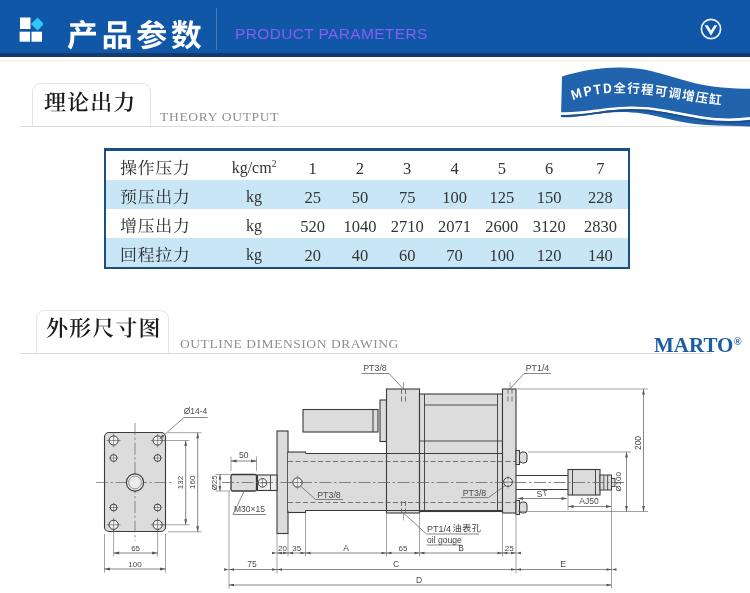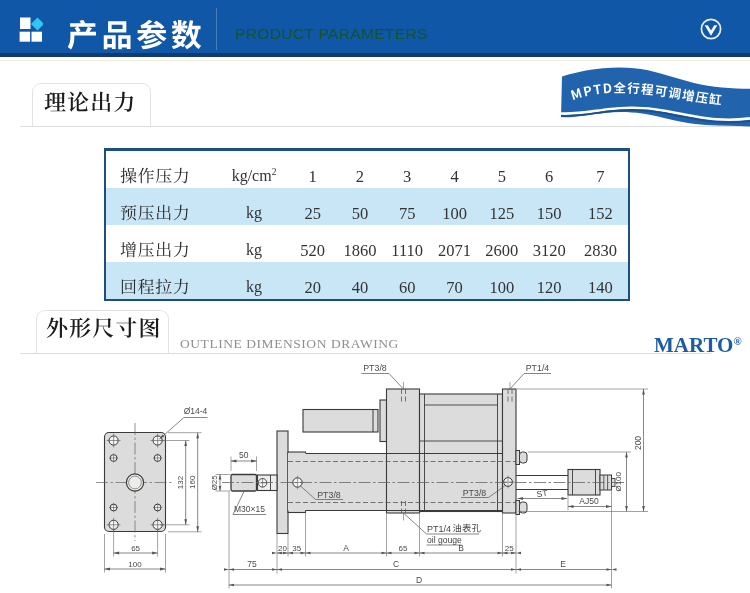--- a/index.html
+++ b/index.html
@@ -1,15 +1,15 @@
 <!DOCTYPE html>
 <html><head><meta charset="utf-8"><style>
 * {margin:0;padding:0;box-sizing:border-box}
 html,body {width:750px;height:593px;background:#fff;overflow:hidden}
-td {text-align:center;vertical-align:top;padding-top:16px}
+td {text-align:center;vertical-align:top;padding-top:8px}
 td.u {font-size:16px}
 sup {font-size:9.5px;line-height:0}
 </style></head>
 <body>
 <div style="position:relative;width:750px;height:593px;font-family:'Liberation Sans',sans-serif">
 
 <div style="position:absolute;left:0;top:0;width:750px;height:53px;background:#1157a7"></div>
 <div style="position:absolute;left:0;top:53px;width:750px;height:4px;background:#123a6e"></div>
 <div style="position:absolute;left:0;top:60px;width:750px;height:1px;background:#f3ecd9"></div>
 <svg style="position:absolute;left:19px;top:16px" width="24" height="27" viewBox="0 0 24 27">
@@ -20,34 +20,35 @@
         <rect x="13.9" y="3.4" width="9.2" height="9.2" fill="#2ec6f5"></rect>
       </g>
     </svg>
 <svg style="position:absolute;left:66px;top:16px" width="145" height="40" viewBox="0 0 145 40">
       <path d="M13.493 4.855999999999998C13.989 5.568999999999999 14.485 6.436999999999998 14.888 7.273999999999997H4.162V10.808H11.292L8.626000000000001 11.954999999999998C9.432 13.102 10.331 14.589999999999998 10.827 15.767999999999999H4.441V20.076999999999998C4.441 23.238999999999997 4.193 27.703 1.744 30.895999999999997C2.581 31.360999999999997 4.255 32.818 4.875 33.562C7.758 29.872999999999998 8.347 24.044999999999998 8.347 20.139V19.394999999999996H30.016V15.767999999999999H23.444L26.017 12.140999999999998L21.832 10.838999999999999C21.336 12.326999999999998 20.406 14.341999999999999 19.569 15.767999999999999H12.377L14.516 14.806999999999999C14.051 13.66 13.028 12.047999999999998 12.067 10.808H29.365V7.273999999999997H19.29C18.887 6.282 18.112 4.917999999999999 17.337 3.9259999999999984Z" fill="#fff"></path>
       <path d="M45.644000000000005 8.855H56.556V13.009H45.644000000000005ZM42.048 5.289999999999999V16.543H60.338V5.289999999999999ZM37.77 19.147V33.19H41.304V31.608999999999998H45.923V33.004H49.643V19.147ZM41.304 28.043999999999997V22.712H45.923V28.043999999999997ZM52.247 19.147V33.19H55.812V31.608999999999998H60.803V33.035H64.523V19.147ZM55.812 28.043999999999997V22.712H60.803V28.043999999999997Z" fill="#fff"></path>
       <path d="M89.172 21.689C86.599 23.424999999999997 81.48400000000001 24.726999999999997 77.206 25.316C77.98100000000001 26.090999999999998 78.818 27.269 79.25200000000001 28.168C83.964 27.238 89.048 25.656999999999996 92.272 23.238999999999997ZM92.83 24.82C89.42 27.982 82.414 29.407999999999998 75.06700000000001 29.965999999999998C75.74900000000001 30.834 76.49300000000001 32.229 76.834 33.251999999999995C84.925 32.291 92.024 30.523999999999997 96.302 26.401ZM75.501 12.605999999999998C76.33800000000001 12.326999999999998 77.361 12.203 81.422 12.017C81.112 12.698999999999998 80.802 13.349999999999998 80.43 13.969999999999999H71.657V17.256H78.074C76.152 19.394999999999996 73.73400000000001 21.099999999999998 70.913 22.278C71.75 22.96 73.145 24.448 73.703 25.192C75.532 24.262 77.206 23.146 78.756 21.781999999999996C79.283 22.339999999999996 79.748 22.96 80.089 23.424999999999997C83.18900000000001 22.743 87.095 21.441 89.761 19.86L86.723 18.186C85.235 19.022999999999996 82.662 19.798 80.244 20.355999999999998C81.174 19.394999999999996 82.011 18.372 82.755 17.256H88.831C91.094 20.604 94.473 23.518 98.007 25.192C98.565 24.262 99.681 22.898 100.518 22.185C97.759 21.131 95.093 19.333 93.10900000000001 17.256H99.898V13.969999999999999H84.677C85.018 13.288 85.328 12.575 85.607 11.831L93.605 11.520999999999997C94.287 12.140999999999998 94.876 12.73 95.31 13.256999999999998L98.47200000000001 11.148999999999997C96.705 9.195999999999998 93.171 6.561 90.474 4.824999999999999L87.529 6.684999999999999C88.397 7.273999999999997 89.327 7.9559999999999995 90.257 8.669L81.577 8.886C83.251 7.8629999999999995 84.894 6.7159999999999975 86.382 5.506999999999998L83.034 3.6779999999999973C80.864 5.817 77.795 7.707999999999998 76.803 8.235C75.873 8.762 75.16 9.102999999999998 74.416 9.227C74.788 10.187999999999999 75.315 11.892999999999997 75.501 12.605999999999998Z" fill="#fff"></path>
       <path d="M117.94400000000002 4.421999999999997C117.44800000000001 5.599999999999998 116.58000000000001 7.305 115.89800000000001 8.389999999999997L118.25400000000002 9.443999999999999C119.06000000000002 8.482999999999997 120.052 7.056999999999999 121.07500000000002 5.661999999999999ZM116.394 23.022C115.83600000000001 24.107 115.09200000000001 25.067999999999998 114.25500000000001 25.904999999999998L111.71300000000001 24.665L112.64300000000001 23.022ZM107.28000000000002 25.842999999999996C108.70600000000002 26.401 110.22500000000001 27.145 111.71300000000001 27.919999999999998C109.94600000000001 29.005 107.86900000000001 29.811 105.60600000000001 30.307C106.22600000000001 30.958 106.93900000000001 32.26 107.28000000000002 33.097C110.07000000000001 32.321999999999996 112.58100000000002 31.206 114.68900000000001 29.625C115.58800000000001 30.183 116.394 30.741 117.04500000000002 31.237L119.24600000000001 28.819C118.626 28.384999999999998 117.85100000000001 27.919999999999998 117.04500000000002 27.424C118.626 25.625999999999998 119.83500000000001 23.394 120.61000000000001 20.634999999999998L118.59500000000001 19.891L118.037 20.015H114.13100000000001L114.62700000000001 18.805999999999997L111.34100000000001 18.217C111.12400000000001 18.805999999999997 110.876 19.394999999999996 110.59700000000001 20.015H106.66000000000001V23.022H109.04700000000001C108.45800000000001 24.076 107.83800000000001 25.037 107.28000000000002 25.842999999999996ZM106.87700000000001 5.692999999999998C107.62100000000001 6.9019999999999975 108.36500000000001 8.514 108.58200000000001 9.567999999999998H106.13300000000001V12.482H110.72100000000002C109.29500000000002 14.000999999999998 107.311 15.364999999999998 105.48200000000001 16.108999999999998C106.16400000000002 16.790999999999997 106.97000000000001 18.0 107.40400000000001 18.836999999999996C108.95400000000001 17.969 110.59700000000001 16.698 112.02300000000001 15.271999999999998V18.031H115.46400000000001V14.682999999999998C116.64200000000001 15.613 117.85100000000001 16.636 118.53300000000002 17.287L120.48600000000002 14.713999999999999C119.92800000000001 14.311 118.22300000000001 13.288 116.79700000000001 12.482H121.35400000000001V9.567999999999998H115.46400000000001V4.049999999999997H112.02300000000001V9.567999999999998H108.83000000000001L111.403 8.451999999999998C111.15500000000002 7.3359999999999985 110.34900000000002 5.754999999999999 109.543 4.576999999999998ZM123.77200000000002 4.142999999999997C123.09 9.722999999999999 121.69500000000001 15.024 119.215 18.247999999999998C119.95900000000002 18.775 121.35400000000001 19.983999999999998 121.88100000000001 20.604C122.47000000000001 19.767 123.02800000000002 18.836999999999996 123.52400000000002 17.814C124.11300000000001 20.169999999999998 124.82600000000001 22.371 125.72500000000001 24.323999999999998C124.11300000000001 26.927999999999997 121.85000000000001 28.881 118.71900000000001 30.307C119.33900000000001 31.02 120.33100000000002 32.57 120.641 33.314C123.555 31.825999999999997 125.81800000000001 29.965999999999998 127.55400000000002 27.641C128.949 29.779999999999998 130.685 31.578 132.824 32.911C133.351 31.980999999999998 134.436 30.648 135.24200000000002 29.997C132.88600000000002 28.695 131.026 26.741999999999997 129.56900000000002 24.323999999999998C131.05700000000002 21.255 131.98700000000002 17.597 132.57600000000002 13.225999999999999H134.529V9.785H126.221C126.59300000000002 8.110999999999997 126.93400000000001 6.405999999999999 127.18200000000002 4.638999999999999ZM129.104 13.225999999999999C128.794 15.860999999999999 128.329 18.217 127.61600000000001 20.262999999999998C126.77900000000001 18.092999999999996 126.159 15.736999999999998 125.72500000000001 13.225999999999999Z" fill="#fff"></path>
     </svg>
 <div style="position:absolute;left:216px;top:8px;width:1px;height:42px;background:#4a7cba"></div>
-<div style="position:absolute;left:235px;top:24.5px;font:15.5px 'Liberation Sans',sans-serif;color:#14532d;letter-spacing:0.35px">PRODUCT PARAMETERS</div>
+<div style="position:absolute;left:235px;top:24.5px;font:15.5px 'Liberation Sans',sans-serif;color:#8b5cf6;letter-spacing:0.35px">PRODUCT PARAMETERS</div>
 <svg style="position:absolute;left:700px;top:18px" width="23" height="23" viewBox="0 0 23 23">
       <circle cx="11" cy="11" r="9.6" fill="none" stroke="#e8f1fb" stroke-width="1.7"></circle>
       <path d="M4.6 7.2 L11 17.8 L17.4 7.2 L14.2 7.2 L11 12.4 L7.8 7.2 Z" fill="#f2f7fc"></path>
     </svg>
 
 <div style="position:absolute;left:32px;top:83px;width:119px;height:44px;border:1px solid #e3e3e3;border-bottom:none;border-radius:9px 9px 0 0;background:#fff"></div>
 <div style="position:absolute;left:20px;top:126px;width:730px;height:1px;background:#dcdcdc"></div>
 <svg style="position:absolute;left:44px;top:88px" width="105" height="28" viewBox="0 0 105 28">
       <path d="M0.484 19.582 1.452 22.002C1.694 21.913999999999998 1.892 21.694 1.958 21.43C4.949999999999999 19.758 7.127999999999999 18.35 8.645999999999999 17.404L8.536 17.14L5.39 18.152V12.586H7.898C8.206 12.586 8.404 12.475999999999999 8.469999999999999 12.234C7.832 11.508 6.71 10.43 6.71 10.43L5.6979999999999995 11.948H5.39V6.558H8.25C8.404 6.558 8.558 6.536 8.645999999999999 6.448V16.106H8.953999999999999C9.834 16.106 10.67 15.622 10.67 15.402V14.676H13.266V18.108H8.536L8.712 18.724H13.266V22.64H6.468L6.643999999999999 23.256H21.119999999999997C21.406 23.256 21.648 23.146 21.692 22.926C20.878 22.09 19.448 20.902 19.448 20.902L18.194 22.64H15.334V18.724H20.174C20.482 18.724 20.724 18.636 20.767999999999997 18.394C19.976 17.602 18.634 16.502 18.634 16.502L17.468 18.108H15.334V14.676H18.084V15.643999999999998H18.413999999999998C19.14 15.643999999999998 20.13 15.138 20.151999999999997 14.962V6.2940000000000005C20.592 6.184000000000001 20.921999999999997 6.007999999999999 21.054 5.832000000000001L18.898 4.16L17.863999999999997 5.282H10.802L8.645999999999999 4.379999999999999V6.030000000000001C7.853999999999999 5.282 6.6659999999999995 4.336000000000002 6.6659999999999995 4.336000000000002L5.5 5.920000000000002H0.748L0.9239999999999999 6.558H3.344V11.948H0.7919999999999999L0.968 12.586H3.344V18.768C2.09 19.142 1.0779999999999998 19.45 0.484 19.582ZM13.266 10.298V14.06H10.67V10.298ZM15.334 10.298H18.084V14.06H15.334ZM13.266 9.66H10.67V5.920000000000002H13.266ZM15.334 9.66V5.920000000000002H18.084V9.66Z" fill="#1b1b1b"></path>
       <path d="M25.916 3.7639999999999993 25.696 3.896000000000001C26.576 4.885999999999999 27.632 6.470000000000001 27.984 7.746C29.986 9.066 31.504 5.128 25.916 3.7639999999999993ZM28.82 10.738C29.282 10.65 29.568 10.496 29.656000000000002 10.342L27.830000000000002 8.802L26.862000000000002 9.792H23.804000000000002L24.002000000000002 10.43H26.818V20.242C26.818 20.704 26.686 20.858 25.85 21.32L27.302 23.674C27.522000000000002 23.541999999999998 27.786 23.256 27.94 22.86C29.722 21.012 31.240000000000002 19.208 32.010000000000005 18.306L31.834000000000003 18.086L28.82 19.956ZM35.486000000000004 11.376 33.264 11.156C35.002 9.418 36.388 7.460000000000001 37.378 5.634C38.478 8.714 40.414 11.75 42.79 13.597999999999999C42.944 12.74 43.56 12.124 44.462 11.75L44.506 11.464C41.932 10.21 38.962 7.856 37.686 5.084C38.28 5.062000000000001 38.522 4.908000000000001 38.61 4.644000000000002L35.728 3.588000000000001C34.804 6.6899999999999995 32.296 11.2 29.414 13.796L29.634 14.038C30.756 13.356 31.79 12.542 32.736000000000004 11.661999999999999V21.276C32.736000000000004 22.926 33.352000000000004 23.322 35.618 23.322H38.5C42.812 23.322 43.757999999999996 22.97 43.757999999999996 22.024C43.757999999999996 21.628 43.582 21.386 42.922 21.144L42.856 18.086H42.592C42.218 19.494 41.888000000000005 20.637999999999998 41.668 21.034C41.513999999999996 21.276 41.382000000000005 21.342 41.052 21.364C40.656 21.386 39.754000000000005 21.407999999999998 38.653999999999996 21.407999999999998H35.926C34.936 21.407999999999998 34.760000000000005 21.253999999999998 34.760000000000005 20.791999999999998V17.162C36.608000000000004 16.59 38.83 15.6 40.744 14.302C41.25 14.5 41.492000000000004 14.456 41.69 14.236L39.446 12.212C38.038 13.884 36.234 15.512 34.760000000000005 16.612V11.948C35.244 11.86 35.464 11.661999999999999 35.486000000000004 11.376Z" fill="#1b1b1b"></path>
       <path d="M66.55 14.984 63.756 14.719999999999999V21.407999999999998H58.146V12.784H62.678V13.972H63.05200000000001C63.822 13.972 64.724 13.62 64.724 13.443999999999999V6.58C65.25200000000001 6.513999999999999 65.45 6.316000000000001 65.47200000000001 6.030000000000001L62.678 5.744V12.145999999999999H58.146V4.666C58.718 4.577999999999999 58.894000000000005 4.379999999999999 58.938 4.050000000000001L56.034000000000006 3.7639999999999993V12.145999999999999H51.678000000000004V6.536C52.294000000000004 6.448 52.492000000000004 6.272 52.536 6.030000000000001L49.676 5.744V11.97C49.412000000000006 12.124 49.148 12.344 48.994 12.52L51.150000000000006 13.862L51.832 12.784H56.034000000000006V21.407999999999998H50.622V15.424C51.238 15.335999999999999 51.436 15.16 51.480000000000004 14.918L48.598 14.632V21.232C48.334 21.386 48.092000000000006 21.628 47.916000000000004 21.804L50.094 23.168L50.776 22.046H63.756V23.849999999999998H64.13C64.9 23.849999999999998 65.802 23.476 65.802 23.278V15.556000000000001C66.33 15.468 66.528 15.27 66.55 14.984Z" fill="#1b1b1b"></path>
       <path d="M78.23200000000001 3.676000000000002C78.23200000000001 5.612000000000002 78.254 7.504 78.16600000000001 9.286H71.21400000000001L71.412 9.924H78.12200000000001C77.79200000000002 15.292 76.34 19.912 70.20200000000001 23.695999999999998L70.44400000000002 24.048C78.27600000000001 20.594 79.94800000000001 15.666 80.388 9.924H86.24000000000001C86.042 15.886 85.62400000000001 20.33 84.81000000000002 21.056C84.56800000000001 21.276 84.34800000000001 21.342 83.90800000000002 21.342C83.31400000000001 21.342 81.35600000000001 21.188 80.08000000000001 21.078L80.058 21.407999999999998C81.22400000000002 21.605999999999998 82.346 21.958 82.78600000000002 22.31C83.20400000000001 22.662 83.33600000000001 23.212 83.31400000000001 23.894C84.78800000000001 23.894 85.73400000000001 23.564 86.48200000000001 22.816C87.69200000000001 21.584 88.17600000000002 17.118 88.39600000000002 10.276C88.90200000000002 10.21 89.18800000000002 10.078 89.364 9.88L87.23000000000002 8.032L86.02000000000001 9.286H80.43200000000002C80.52000000000001 7.768000000000001 80.54200000000002 6.184000000000001 80.56400000000001 4.577999999999999C81.09200000000001 4.5120000000000005 81.29 4.292000000000002 81.35600000000001 3.9619999999999997Z" fill="#1b1b1b"></path>
     </svg>
+<div style="position:absolute;left:160px;top:109px;font:13.5px 'Liberation Serif',serif;color:#8f8f8f;letter-spacing:0.7px">THEORY OUTPUT</div>
 
 <div style="position:absolute;left:36px;top:310px;width:133px;height:44px;border:1px solid #e3e3e3;border-bottom:none;border-radius:9px 9px 0 0;background:#fff"></div>
 <div style="position:absolute;left:20px;top:353px;width:691px;height:1px;background:#dcdcdc"></div>
 <svg style="position:absolute;left:46px;top:314px" width="125" height="28" viewBox="0 0 125 28">
       <path d="M8.184 4.158000000000001 5.1259999999999994 3.4540000000000006C4.51 8.14 2.816 12.474 0.7699999999999999 15.334L1.056 15.532C2.332 14.498000000000001 3.4539999999999997 13.244 4.422 11.726C5.302 12.672 6.116 13.948 6.314 15.07C6.952 15.554 7.568 15.488 7.941999999999999 15.114C6.534 18.59 4.29 21.538 0.748 23.562L0.968 23.848C8.645999999999999 20.79 10.867999999999999 14.872 11.902 8.404C12.408 8.338000000000001 12.628 8.272 12.803999999999998 8.052000000000001L10.713999999999999 6.138000000000002L9.526 7.370000000000001H6.512C6.842 6.5120000000000005 7.106 5.588000000000001 7.348 4.6419999999999995C7.853999999999999 4.6419999999999995 8.096 4.444000000000003 8.184 4.158000000000001ZM4.7299999999999995 11.22C5.324 10.252 5.83 9.174000000000001 6.292 8.008000000000001H9.702C9.415999999999999 10.186 8.975999999999999 12.276 8.272 14.234000000000002C8.272 13.266 7.369999999999999 11.946 4.7299999999999995 11.22ZM16.764 3.9160000000000004 13.838 3.6080000000000005V23.914H14.255999999999998C15.069999999999999 23.914 15.972 23.474 15.972 23.232V11.066C17.358 12.364 18.898 14.168 19.47 15.708C21.823999999999998 17.204 23.188 12.518 15.972 10.450000000000001V4.532C16.544 4.444000000000003 16.72 4.224 16.764 3.9160000000000004Z" fill="#1b1b1b"></path>
       <path d="M41.536 3.740000000000002C39.996 6.336 37.994 8.58 35.684 10.208L35.903999999999996 10.538C38.653999999999996 9.372 41.294 7.590000000000002 43.296 5.522000000000002C43.78 5.609999999999999 43.978 5.5440000000000005 44.153999999999996 5.324000000000002ZM41.558 9.394C39.798 12.342 37.532 14.652000000000001 34.848 16.324L35.002 16.632C38.236000000000004 15.466000000000001 41.118 13.64 43.362 11.132000000000001C43.89 11.242 44.088 11.154 44.242000000000004 10.934000000000001ZM41.844 15.004000000000001C39.885999999999996 19.008 37.224000000000004 21.604 33.77 23.451999999999998L33.902 23.804C38.038 22.44 41.294 20.262 43.802 16.676000000000002C44.33 16.742 44.55 16.654 44.682 16.412ZM31.482 5.962V12.034H28.644000000000002V5.962ZM23.804000000000002 12.034 23.98 12.65H26.642000000000003C26.62 16.5 26.246000000000002 20.482 23.76 23.694L24.024 23.914C28.116 20.922 28.6 16.522 28.644000000000002 12.65H31.482V23.65H31.834000000000003C32.868 23.65 33.506 23.188 33.506 23.034V12.65H36.586C36.872 12.65 37.114000000000004 12.562000000000001 37.18 12.32C36.388 11.55 35.09 10.428 35.09 10.428L33.924 12.034H33.506V5.962H36.058C36.366 5.962 36.586 5.852 36.652 5.609999999999999C35.816 4.862000000000002 34.452 3.7840000000000025 34.452 3.7840000000000025L33.286 5.324000000000002H24.288L24.464000000000002 5.962H26.642000000000003V12.034Z" fill="#1b1b1b"></path>
       <path d="M50.6 4.972000000000001V10.472000000000001C50.6 14.982 50.138000000000005 19.734 46.86 23.584L47.124 23.804C51.524 20.724 52.492000000000004 16.236 52.668000000000006 12.342H56.804C57.464 16.324 59.290000000000006 20.944 65.142 23.716C65.34 22.506 66.022 21.978 67.144 21.802L67.166 21.538C60.72 19.36 58.058 15.884 57.2 12.342H62.128V13.706000000000001H62.480000000000004C63.162000000000006 13.706000000000001 64.218 13.288 64.24000000000001 13.134V6.204000000000001C64.68 6.116000000000001 65.01 5.917999999999999 65.142 5.742000000000001L62.942 4.07L61.908 5.192H53.042L50.6 4.268000000000001ZM62.128 5.830000000000002V11.704H52.690000000000005L52.712 10.472000000000001V5.830000000000002Z" fill="#1b1b1b"></path>
       <path d="M73.656 11.198 73.436 11.352C74.69000000000001 12.804 76.03200000000001 14.982 76.34 16.874000000000002C78.67200000000001 18.7 80.56400000000001 13.64 73.656 11.198ZM82.72000000000001 3.41V8.734H70.20200000000001L70.37800000000001 9.372H82.72000000000001V20.878C82.72000000000001 21.252 82.56600000000002 21.406 82.10400000000001 21.406C81.44400000000002 21.406 78.034 21.186 78.034 21.186V21.516C79.50800000000001 21.714 80.21200000000002 21.956 80.71800000000002 22.33C81.18 22.682 81.35600000000001 23.166 81.46600000000001 23.87C84.50200000000001 23.584 84.89800000000001 22.616 84.89800000000001 21.054V9.372H89.87C90.20000000000002 9.372 90.42000000000002 9.262 90.48600000000002 9.020000000000001C89.51800000000001 8.118 87.93400000000001 6.8420000000000005 87.93400000000001 6.8420000000000005L86.52600000000001 8.734H84.89800000000001V4.312000000000001C85.42600000000002 4.246000000000002 85.64600000000002 4.026 85.71200000000002 3.6960000000000015Z" fill="#1b1b1b"></path>
       <path d="M101.464 14.784 101.376 15.114C103.004 15.708 104.28 16.654 104.786 17.27C106.48 17.864 107.206 14.432 101.464 14.784ZM99.462 17.82 99.396 18.15C102.498 18.92 105.138 20.262 106.28200000000001 21.142C108.372 21.648 108.81200000000001 17.468 99.462 17.82ZM110.0 5.5440000000000005V21.582H96.73400000000001V5.5440000000000005ZM96.73400000000001 23.034V22.22H110.0V23.738H110.33000000000001C111.10000000000001 23.738 112.09 23.188 112.11200000000001 23.012V5.896000000000001C112.552 5.808 112.882 5.654 113.036 5.4559999999999995L110.858 3.718L109.78 4.906000000000002H96.91000000000001L94.66600000000001 3.9160000000000004V23.848H95.018C95.94200000000001 23.848 96.73400000000001 23.32 96.73400000000001 23.034ZM103.02600000000001 6.644 100.518 5.588000000000001C100.034 7.612 98.89 10.362 97.46000000000001 12.21L97.658 12.474C98.67 11.726 99.638 10.758000000000001 100.452 9.746C101.00200000000001 10.780000000000001 101.684 11.66 102.498 12.408000000000001C100.98 13.684000000000001 99.11 14.784 97.08600000000001 15.576L97.262 15.884C99.638 15.29 101.75 14.388000000000002 103.51 13.244C104.87400000000001 14.256 106.48 15.004000000000001 108.284 15.554C108.504 14.652000000000001 109.01 14.036000000000001 109.78 13.860000000000001V13.618C108.08600000000001 13.354000000000001 106.39200000000001 12.914 104.87400000000001 12.254000000000001C106.084 11.286000000000001 107.096 10.186 107.866 8.976C108.416 8.954 108.63600000000001 8.888 108.79 8.690000000000001L106.92 7.018000000000001L105.732 8.096H101.64C101.90400000000001 7.678000000000001 102.12400000000001 7.260000000000002 102.30000000000001 6.864000000000001C102.718 6.9300000000000015 102.938 6.864000000000001 103.02600000000001 6.644ZM100.804 9.328000000000001 101.22200000000001 8.734H105.644C105.09400000000001 9.724 104.346 10.67 103.444 11.55C102.388 10.934000000000001 101.464 10.208 100.804 9.328000000000001Z" fill="#1b1b1b"></path>
     </svg>
@@ -127,33 +128,33 @@
               <path d="M50.82300000000001 9.39 49.123000000000005 9.203V14.337H44.193000000000005V7.757999999999999H48.290000000000006V8.625H48.494C48.902 8.625 49.378 8.404 49.378 8.285V2.946999999999999C49.786 2.895999999999999 49.956 2.7429999999999986 49.99 2.5219999999999985L48.290000000000006 2.334999999999999V7.247999999999999H44.193000000000005V1.501999999999999C44.618 1.4339999999999993 44.754000000000005 1.2809999999999988 44.80500000000001 1.0429999999999993L43.071000000000005 0.8389999999999986V7.247999999999999H39.093V2.895999999999999C39.620000000000005 2.8279999999999994 39.773 2.6919999999999984 39.807 2.4879999999999995L38.022000000000006 2.3179999999999996V7.18C37.835 7.281999999999999 37.648 7.417999999999999 37.529 7.536999999999999L38.787000000000006 8.404L39.212 7.757999999999999H43.071000000000005V14.337H38.277V9.696C38.787000000000006 9.628 38.940000000000005 9.492 38.974000000000004 9.288L37.189 9.117999999999999V14.252C37.002 14.354 36.815000000000005 14.507 36.696000000000005 14.626L37.971000000000004 15.51L38.396 14.83H49.123000000000005V16.156H49.327000000000005C49.752 16.156 50.211000000000006 15.935 50.211000000000006 15.799V9.832C50.636 9.780999999999999 50.789 9.628 50.82300000000001 9.39Z" fill="#2b2b2b"></path>
               <path d="M60.07600000000001 0.7879999999999985C60.07600000000001 2.283999999999999 60.07600000000001 3.7119999999999997 60.008 5.088999999999999H54.449000000000005L54.58500000000001 5.581999999999999H59.974000000000004C59.685 9.713 58.51200000000001 13.266 53.599000000000004 16.02L53.803000000000004 16.326C59.60000000000001 13.64 60.858000000000004 9.883 61.19800000000001 5.581999999999999H66.247C66.09400000000001 10.189 65.771 13.895 65.125 14.49C64.921 14.66 64.78500000000001 14.711 64.428 14.711C63.986000000000004 14.711 62.473000000000006 14.575 61.55500000000001 14.49L61.538000000000004 14.796C62.337 14.915 63.23800000000001 15.136 63.544000000000004 15.323C63.833000000000006 15.527 63.918000000000006 15.85 63.918000000000006 16.207C64.802 16.207 65.516 15.969 66.009 15.425C66.85900000000001 14.49 67.233 10.733 67.38600000000001 5.751999999999999C67.777 5.683999999999999 67.98100000000001 5.599 68.117 5.462999999999999L66.774 4.324L66.077 5.088999999999999H61.232000000000006C61.300000000000004 3.9159999999999986 61.31700000000001 2.6919999999999984 61.334 1.4509999999999987C61.742000000000004 1.3999999999999986 61.87800000000001 1.2129999999999992 61.929 0.9749999999999996Z" fill="#2b2b2b"></path>
             </svg></td>
           <td class="u">kg</td>
           <td class="n">25</td>
           <td class="n">50</td>
           <td class="n">75</td>
           <td class="n">100</td>
           <td class="n">125</td>
           <td class="n">150</td>
-          <td class="n">152</td>
+          <td class="n">228</td>
         </tr>
         <tr style="background:#fff;height:29px">
           <td style="padding-left:13.5px;text-align:left"><svg style="vertical-align:-5.5px" width="85" height="21" viewBox="0 0 85 21">
               <path d="M14.212000000000002 5.292999999999999 12.818000000000001 4.731999999999999C12.529000000000002 5.632999999999999 12.206000000000001 6.67 11.985000000000001 7.316L12.291 7.468999999999999C12.682 6.942 13.175 6.193999999999999 13.583 5.581999999999999C13.923000000000002 5.599 14.127 5.462999999999999 14.212000000000002 5.292999999999999ZM7.973000000000001 4.731999999999999 7.769 4.834C8.228 5.411999999999999 8.772 6.398 8.857000000000001 7.145999999999999C9.724 7.859999999999999 10.625 6.040999999999999 7.973000000000001 4.731999999999999ZM7.718000000000001 0.8389999999999986 7.531000000000001 0.9579999999999984C8.109 1.5189999999999984 8.755 2.504999999999999 8.908000000000001 3.286999999999999C9.996 4.068999999999999 10.931000000000001 1.8079999999999998 7.718000000000001 0.8389999999999986ZM7.3950000000000005 9.203V8.642H14.246V9.271H14.416C14.773000000000001 9.271 15.3 9.016 15.317000000000002 8.914V4.170999999999999C15.64 4.119999999999999 15.895000000000001 4.0009999999999994 16.014000000000003 3.8819999999999997L14.688 2.8789999999999996L14.093000000000002 3.507999999999999H12.41C13.039000000000001 2.895999999999999 13.753 2.164999999999999 14.195 1.6039999999999992C14.552000000000001 1.6549999999999994 14.773000000000001 1.5189999999999984 14.858 1.331999999999999L13.039000000000001 0.7369999999999983C12.750000000000002 1.5359999999999996 12.291 2.674999999999999 11.934000000000001 3.507999999999999H7.497000000000001L6.341 2.9979999999999993V9.559999999999999H6.5280000000000005C6.953 9.559999999999999 7.3950000000000005 9.305 7.3950000000000005 9.203ZM10.302000000000001 8.149H7.3950000000000005V4.017999999999999H10.302000000000001ZM11.288 8.149V4.017999999999999H14.246V8.149ZM13.226 14.796H8.211V12.858H13.226ZM8.211 15.935V15.289H13.226V16.224H13.396C13.753 16.224 14.297 15.986 14.314000000000002 15.884V10.699C14.637 10.631 14.892000000000001 10.529 14.994000000000002 10.393L13.668000000000001 9.373L13.073 10.036H8.313L7.140000000000001 9.509V16.292H7.327000000000001C7.7860000000000005 16.292 8.211 16.037 8.211 15.935ZM13.226 12.347999999999999H8.211V10.529H13.226ZM4.777 4.6469999999999985 4.063000000000001 5.616H3.7910000000000004V1.8079999999999998C4.2330000000000005 1.7399999999999984 4.369000000000001 1.5869999999999997 4.42 1.3489999999999984L2.72 1.161999999999999V5.616H0.6970000000000001L0.8330000000000001 6.109H2.72V11.838C1.836 12.076 1.122 12.246 0.663 12.347999999999999L1.4280000000000002 13.827C1.598 13.759 1.7340000000000002 13.606 1.7850000000000001 13.402C3.757 12.466999999999999 5.236000000000001 11.668 6.239000000000001 11.123999999999999L6.171 10.886L3.7910000000000004 11.549V6.109H5.627000000000001C5.848000000000001 6.109 6.001 6.023999999999999 6.035 5.837C5.5760000000000005 5.343999999999999 4.777 4.6469999999999985 4.777 4.6469999999999985Z" fill="#2b2b2b"></path>
               <path d="M29.024 9.780999999999999 28.837000000000003 9.917C29.704 10.699 30.792 12.042 31.098000000000003 13.096C32.322 13.911999999999999 33.121 11.26 29.024 9.780999999999999ZM31.370000000000005 7.145999999999999 30.571 8.149H27.664V4.273C28.072000000000003 4.205 28.242000000000004 4.052 28.276000000000003 3.814L26.559000000000005 3.626999999999999V8.149H22.258000000000003L22.394000000000002 8.658999999999999H26.559000000000005V14.779H20.677000000000003L20.813000000000002 15.272H33.54600000000001C33.784000000000006 15.272 33.937 15.187 33.988 15.0C33.42700000000001 14.473 32.509 13.725 32.509 13.725L31.71 14.779H27.664V8.658999999999999H32.356C32.594 8.658999999999999 32.747 8.574 32.798 8.387C32.254000000000005 7.859999999999999 31.370000000000005 7.145999999999999 31.370000000000005 7.145999999999999ZM32.356 1.1959999999999997 31.540000000000003 2.199H21.51L20.184 1.5869999999999997V6.482999999999999C20.184 9.764 19.98 13.3 18.195 16.139L18.450000000000003 16.326C21.102 13.521 21.306 9.509 21.306 6.482999999999999V2.7089999999999996H33.376000000000005C33.614000000000004 2.7089999999999996 33.801 2.6239999999999988 33.835 2.4369999999999994C33.274 1.9099999999999984 32.356 1.1959999999999997 32.356 1.1959999999999997Z" fill="#2b2b2b"></path>
               <path d="M50.82300000000001 9.39 49.123000000000005 9.203V14.337H44.193000000000005V7.757999999999999H48.290000000000006V8.625H48.494C48.902 8.625 49.378 8.404 49.378 8.285V2.946999999999999C49.786 2.895999999999999 49.956 2.7429999999999986 49.99 2.5219999999999985L48.290000000000006 2.334999999999999V7.247999999999999H44.193000000000005V1.501999999999999C44.618 1.4339999999999993 44.754000000000005 1.2809999999999988 44.80500000000001 1.0429999999999993L43.071000000000005 0.8389999999999986V7.247999999999999H39.093V2.895999999999999C39.620000000000005 2.8279999999999994 39.773 2.6919999999999984 39.807 2.4879999999999995L38.022000000000006 2.3179999999999996V7.18C37.835 7.281999999999999 37.648 7.417999999999999 37.529 7.536999999999999L38.787000000000006 8.404L39.212 7.757999999999999H43.071000000000005V14.337H38.277V9.696C38.787000000000006 9.628 38.940000000000005 9.492 38.974000000000004 9.288L37.189 9.117999999999999V14.252C37.002 14.354 36.815000000000005 14.507 36.696000000000005 14.626L37.971000000000004 15.51L38.396 14.83H49.123000000000005V16.156H49.327000000000005C49.752 16.156 50.211000000000006 15.935 50.211000000000006 15.799V9.832C50.636 9.780999999999999 50.789 9.628 50.82300000000001 9.39Z" fill="#2b2b2b"></path>
               <path d="M60.07600000000001 0.7879999999999985C60.07600000000001 2.283999999999999 60.07600000000001 3.7119999999999997 60.008 5.088999999999999H54.449000000000005L54.58500000000001 5.581999999999999H59.974000000000004C59.685 9.713 58.51200000000001 13.266 53.599000000000004 16.02L53.803000000000004 16.326C59.60000000000001 13.64 60.858000000000004 9.883 61.19800000000001 5.581999999999999H66.247C66.09400000000001 10.189 65.771 13.895 65.125 14.49C64.921 14.66 64.78500000000001 14.711 64.428 14.711C63.986000000000004 14.711 62.473000000000006 14.575 61.55500000000001 14.49L61.538000000000004 14.796C62.337 14.915 63.23800000000001 15.136 63.544000000000004 15.323C63.833000000000006 15.527 63.918000000000006 15.85 63.918000000000006 16.207C64.802 16.207 65.516 15.969 66.009 15.425C66.85900000000001 14.49 67.233 10.733 67.38600000000001 5.751999999999999C67.777 5.683999999999999 67.98100000000001 5.599 68.117 5.462999999999999L66.774 4.324L66.077 5.088999999999999H61.232000000000006C61.300000000000004 3.9159999999999986 61.31700000000001 2.6919999999999984 61.334 1.4509999999999987C61.742000000000004 1.3999999999999986 61.87800000000001 1.2129999999999992 61.929 0.9749999999999996Z" fill="#2b2b2b"></path>
             </svg></td>
           <td class="u">kg</td>
           <td class="n">520</td>
-          <td class="n">1860</td>
-          <td class="n">1110</td>
+          <td class="n">1040</td>
+          <td class="n">2710</td>
           <td class="n">2071</td>
           <td class="n">2600</td>
           <td class="n">3120</td>
           <td class="n">2830</td>
         </tr>
         <tr style="background:#c9e6f7;height:29px">
           <td style="padding-left:13.5px;text-align:left"><svg style="vertical-align:-5.5px" width="85" height="21" viewBox="0 0 85 21">
               <path d="M13.923000000000002 14.167H2.9410000000000003V2.4029999999999987H13.923000000000002ZM2.9410000000000003 15.816V14.677H13.923000000000002V16.088H14.093000000000002C14.484000000000002 16.088 15.011000000000001 15.799 15.028 15.663V2.6069999999999993C15.368 2.5389999999999997 15.657000000000002 2.4029999999999987 15.776000000000002 2.2669999999999995L14.399000000000001 1.1789999999999985L13.753 1.892999999999999H3.06L1.8530000000000002 1.3149999999999995V16.241H2.057C2.567 16.241 2.9410000000000003 15.952 2.9410000000000003 15.816ZM10.574000000000002 10.257H6.4430000000000005V5.683999999999999H10.574000000000002ZM6.4430000000000005 11.719V10.75H10.574000000000002V11.923H10.744000000000002C11.101 11.923 11.611 11.651 11.628 11.532V5.853999999999999C11.968 5.786 12.24 5.667 12.359000000000002 5.530999999999999L11.016 4.510999999999999L10.404 5.1739999999999995H6.5280000000000005L5.406000000000001 4.6469999999999985V12.076H5.593C6.035 12.076 6.4430000000000005 11.821 6.4430000000000005 11.719Z" fill="#2b2b2b"></path>
               <path d="M23.516000000000002 15.204 23.652 15.697H33.767C33.988 15.697 34.141000000000005 15.612 34.19200000000001 15.442C33.665000000000006 14.915 32.747 14.201 32.747 14.201L31.965000000000003 15.204H29.415000000000003V12.246H32.985C33.223 12.246 33.393 12.161 33.444 11.991C32.900000000000006 11.481 32.050000000000004 10.800999999999998 32.050000000000004 10.800999999999998L31.285000000000004 11.753H29.415000000000003V9.117999999999999H33.257000000000005C33.495000000000005 9.117999999999999 33.648 9.033 33.699 8.846C33.155 8.335999999999999 32.288000000000004 7.638999999999999 32.288000000000004 7.638999999999999L31.506 8.625H24.502000000000002L24.638 9.117999999999999H28.293000000000003V11.753H24.638L24.774 12.246H28.293000000000003V15.204ZM25.284000000000002 1.9099999999999984V7.3839999999999995H25.437C25.896 7.3839999999999995 26.355000000000004 7.129 26.355000000000004 7.026999999999999V6.465999999999999H31.472V7.18H31.642000000000003C32.016000000000005 7.18 32.56 6.9079999999999995 32.577 6.805999999999999V2.5729999999999986C32.883 2.5219999999999985 33.138000000000005 2.3859999999999992 33.24 2.2499999999999982L31.914 1.2639999999999993L31.336000000000002 1.9099999999999984H26.44L25.284000000000002 1.3829999999999991ZM26.355000000000004 5.9559999999999995V2.4029999999999987H31.472V5.9559999999999995ZM23.261000000000003 0.770999999999999C22.207 1.4849999999999994 20.065 2.4709999999999983 18.28 2.981L18.365000000000002 3.2699999999999996C19.266000000000002 3.151 20.218000000000004 2.9639999999999986 21.102 2.76V5.718H18.28L18.416 6.2109999999999985H20.898000000000003C20.371000000000002 8.523 19.453000000000003 10.869 18.110000000000003 12.637L18.331000000000003 12.875C19.487000000000002 11.77 20.405 10.495000000000001 21.102 9.067V16.309H21.272000000000002C21.799000000000003 16.309 22.19 16.02 22.19 15.935V7.638999999999999C22.751 8.268 23.346000000000004 9.135 23.516000000000002 9.849C24.553 10.631 25.42 8.523 22.19 7.2139999999999995V6.2109999999999985H24.417C24.655 6.2109999999999985 24.825000000000003 6.1259999999999994 24.859 5.939C24.366000000000003 5.446 23.55 4.7829999999999995 23.55 4.7829999999999995L22.819000000000003 5.718H22.19V2.4879999999999995C22.819000000000003 2.3179999999999996 23.380000000000003 2.1309999999999985 23.839000000000002 1.9609999999999985C24.247 2.0799999999999983 24.536 2.062999999999999 24.689 1.9099999999999984Z" fill="#2b2b2b"></path>
               <path d="M44.652 0.8389999999999986 44.465 0.9749999999999996C45.179 1.6719999999999988 45.978 2.844999999999999 46.114000000000004 3.796999999999999C47.287000000000006 4.697999999999999 48.239000000000004 2.1479999999999997 44.652 0.8389999999999986ZM43.241 6.261999999999999 42.986000000000004 6.381C43.972 8.454999999999998 44.193000000000005 11.515 44.244 13.129999999999999C45.128 14.49 46.69200000000001 10.954 43.241 6.261999999999999ZM49.922000000000004 3.5759999999999987 49.14 4.596H42.34L42.476000000000006 5.088999999999999H50.976000000000006C51.214000000000006 5.088999999999999 51.367000000000004 5.004 51.418000000000006 4.816999999999998C50.857000000000006 4.289999999999999 49.922000000000004 3.5759999999999987 49.922000000000004 3.5759999999999987ZM50.245000000000005 13.690999999999999 49.429 14.728H46.896C48.05200000000001 12.229 49.14 9.067 49.73500000000001 6.856999999999999C50.126000000000005 6.84 50.313 6.67 50.381 6.449L48.477000000000004 6.040999999999999C48.05200000000001 8.608 47.27 12.11 46.471000000000004 14.728H41.014L41.150000000000006 15.238H51.29900000000001C51.554 15.238 51.70700000000001 15.153 51.758 14.966C51.18000000000001 14.422 50.245000000000005 13.690999999999999 50.245000000000005 13.690999999999999ZM40.946000000000005 3.6949999999999985 40.232 4.6469999999999985H39.654V1.3829999999999991C40.062000000000005 1.331999999999999 40.232 1.1789999999999985 40.283 0.940999999999999L38.566 0.7539999999999996V4.6469999999999985H35.846000000000004L35.982 5.139999999999999H38.566V8.71C37.325 9.186 36.305 9.543 35.744 9.713L36.407000000000004 11.107C36.56 11.039 36.696000000000005 10.869 36.730000000000004 10.665L38.566 9.661999999999999V14.473C38.566 14.745 38.464000000000006 14.847 38.107 14.847C37.733000000000004 14.847 35.795 14.693999999999999 35.795 14.693999999999999V14.983C36.628 15.085 37.104000000000006 15.238 37.376000000000005 15.442C37.631 15.629 37.733000000000004 15.935 37.801 16.309C39.45 16.139 39.654 15.527 39.654 14.592V9.05L42.119 7.587999999999999L42.017 7.35L39.654 8.285V5.139999999999999H41.813C42.051 5.139999999999999 42.204 5.055 42.238 4.8679999999999986C41.762 4.357999999999999 40.946000000000005 3.6949999999999985 40.946000000000005 3.6949999999999985Z" fill="#2b2b2b"></path>

